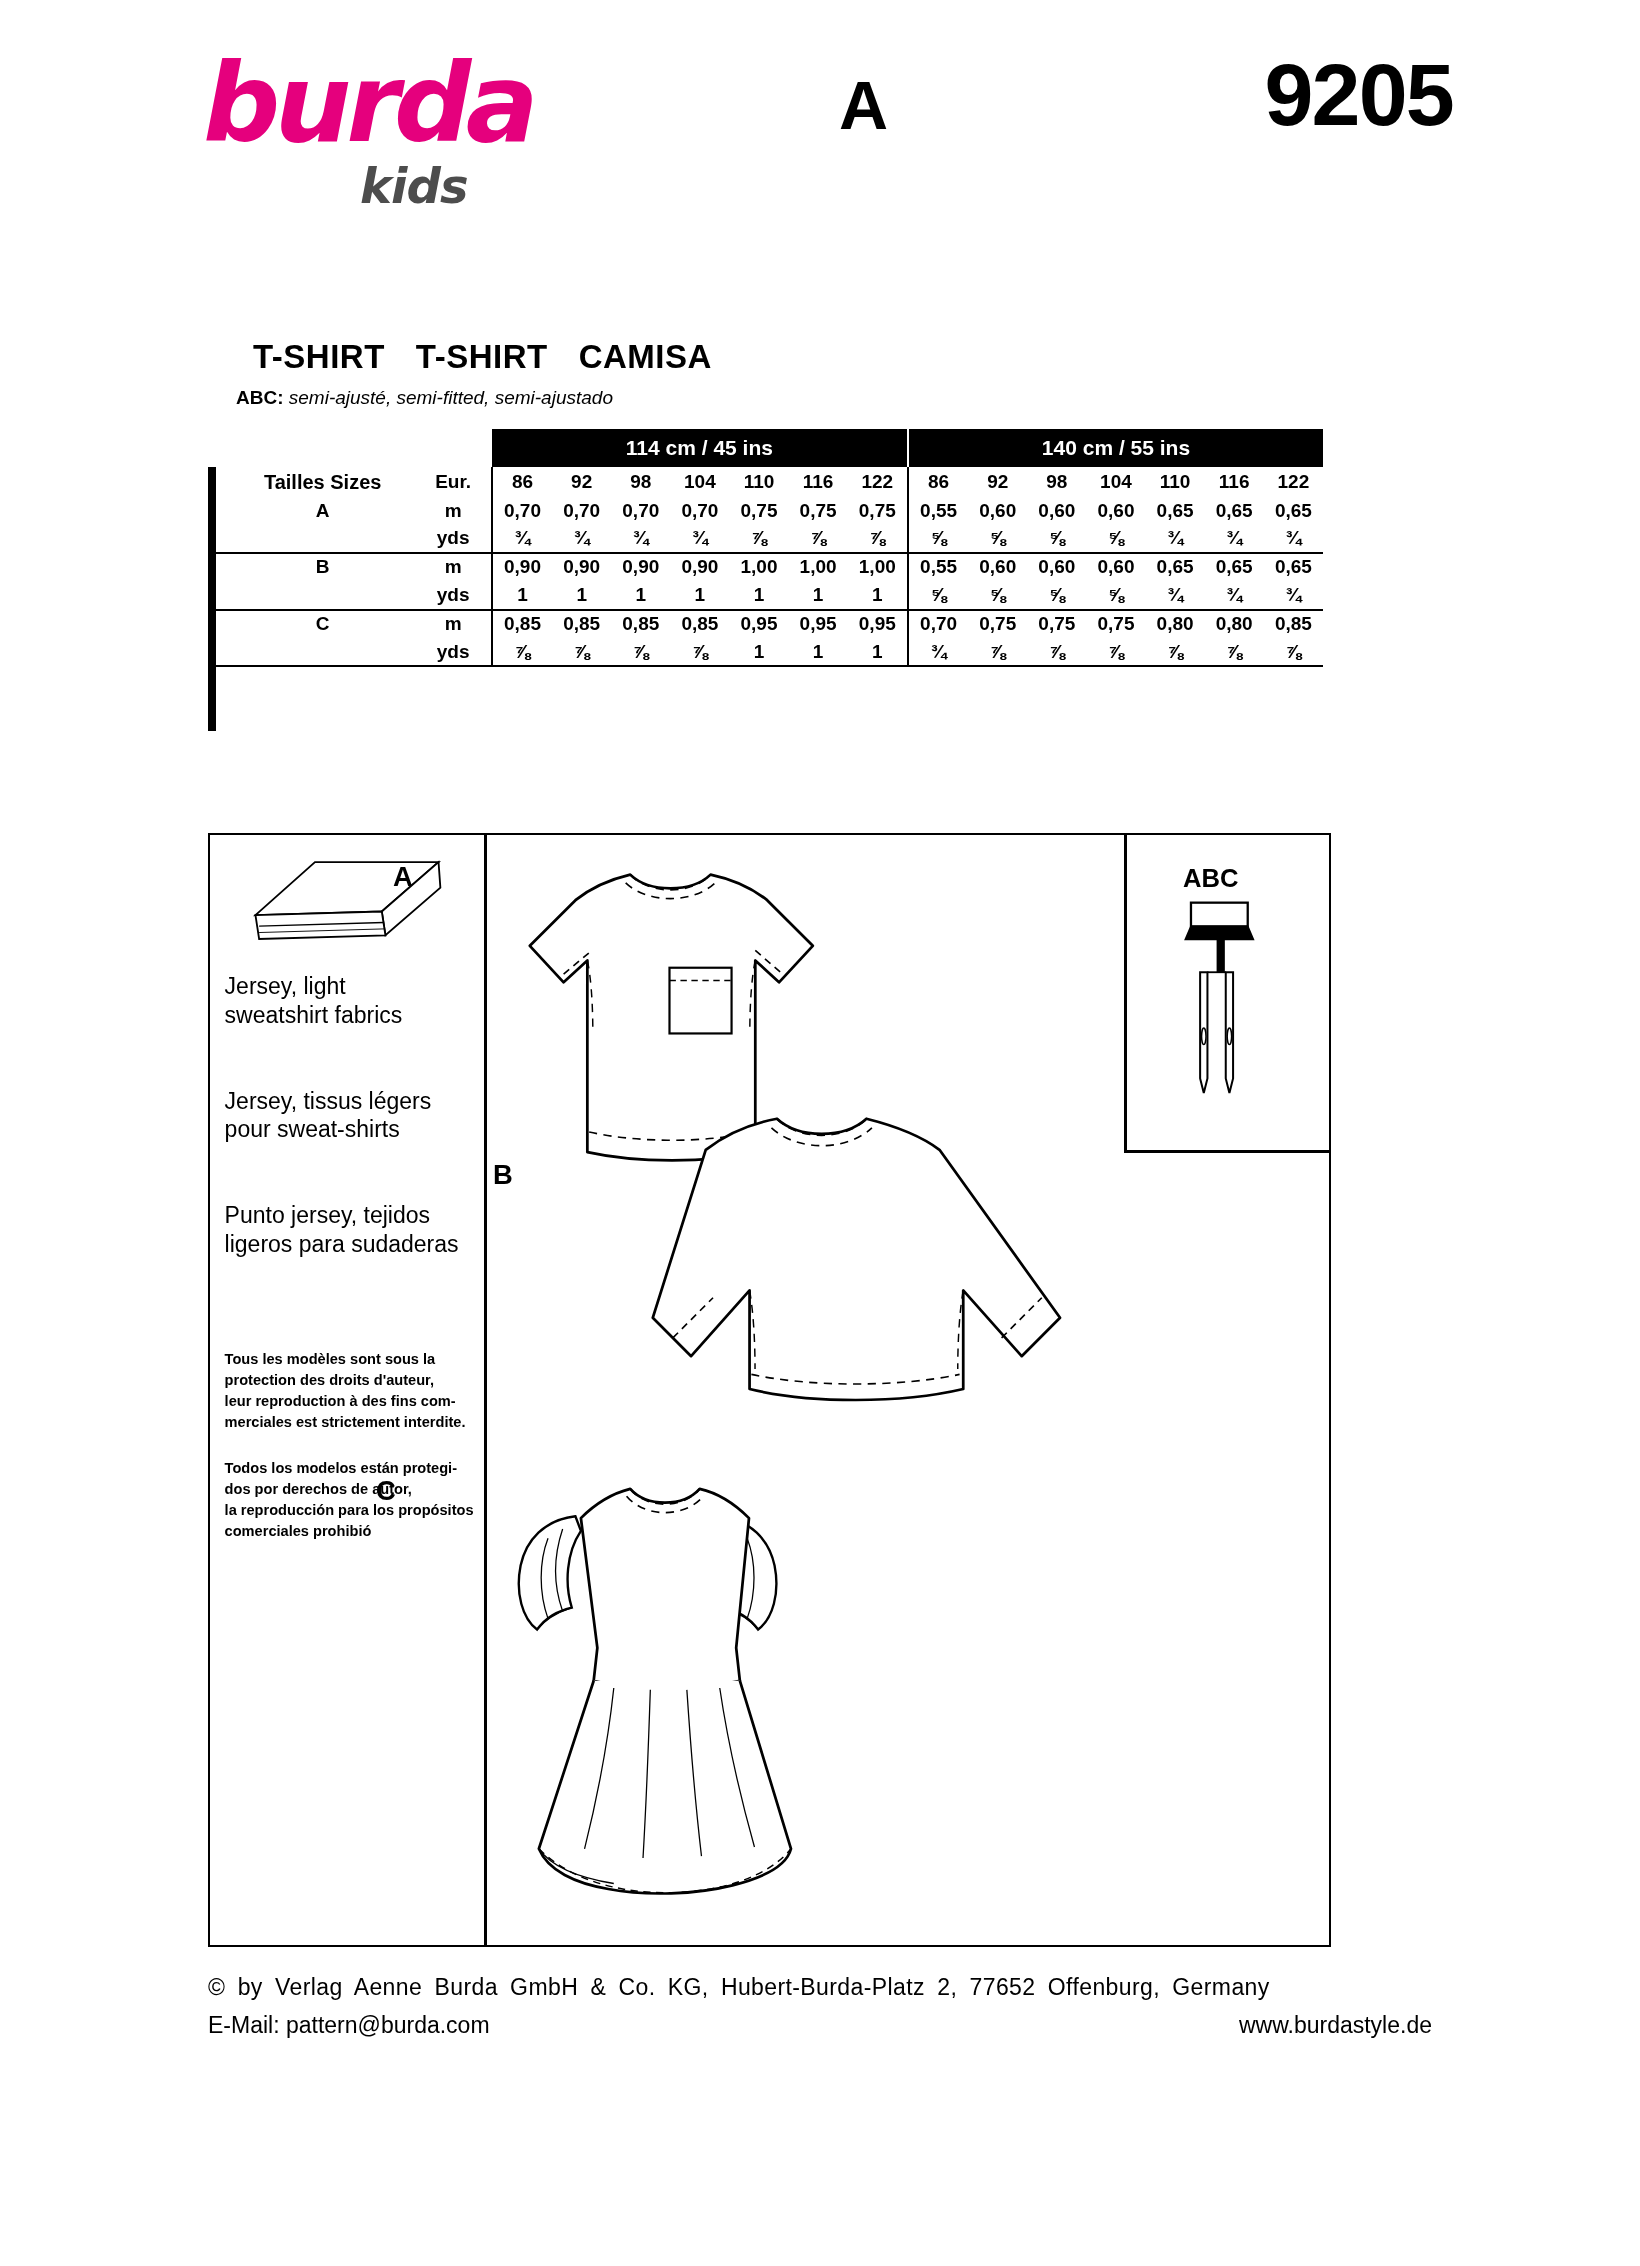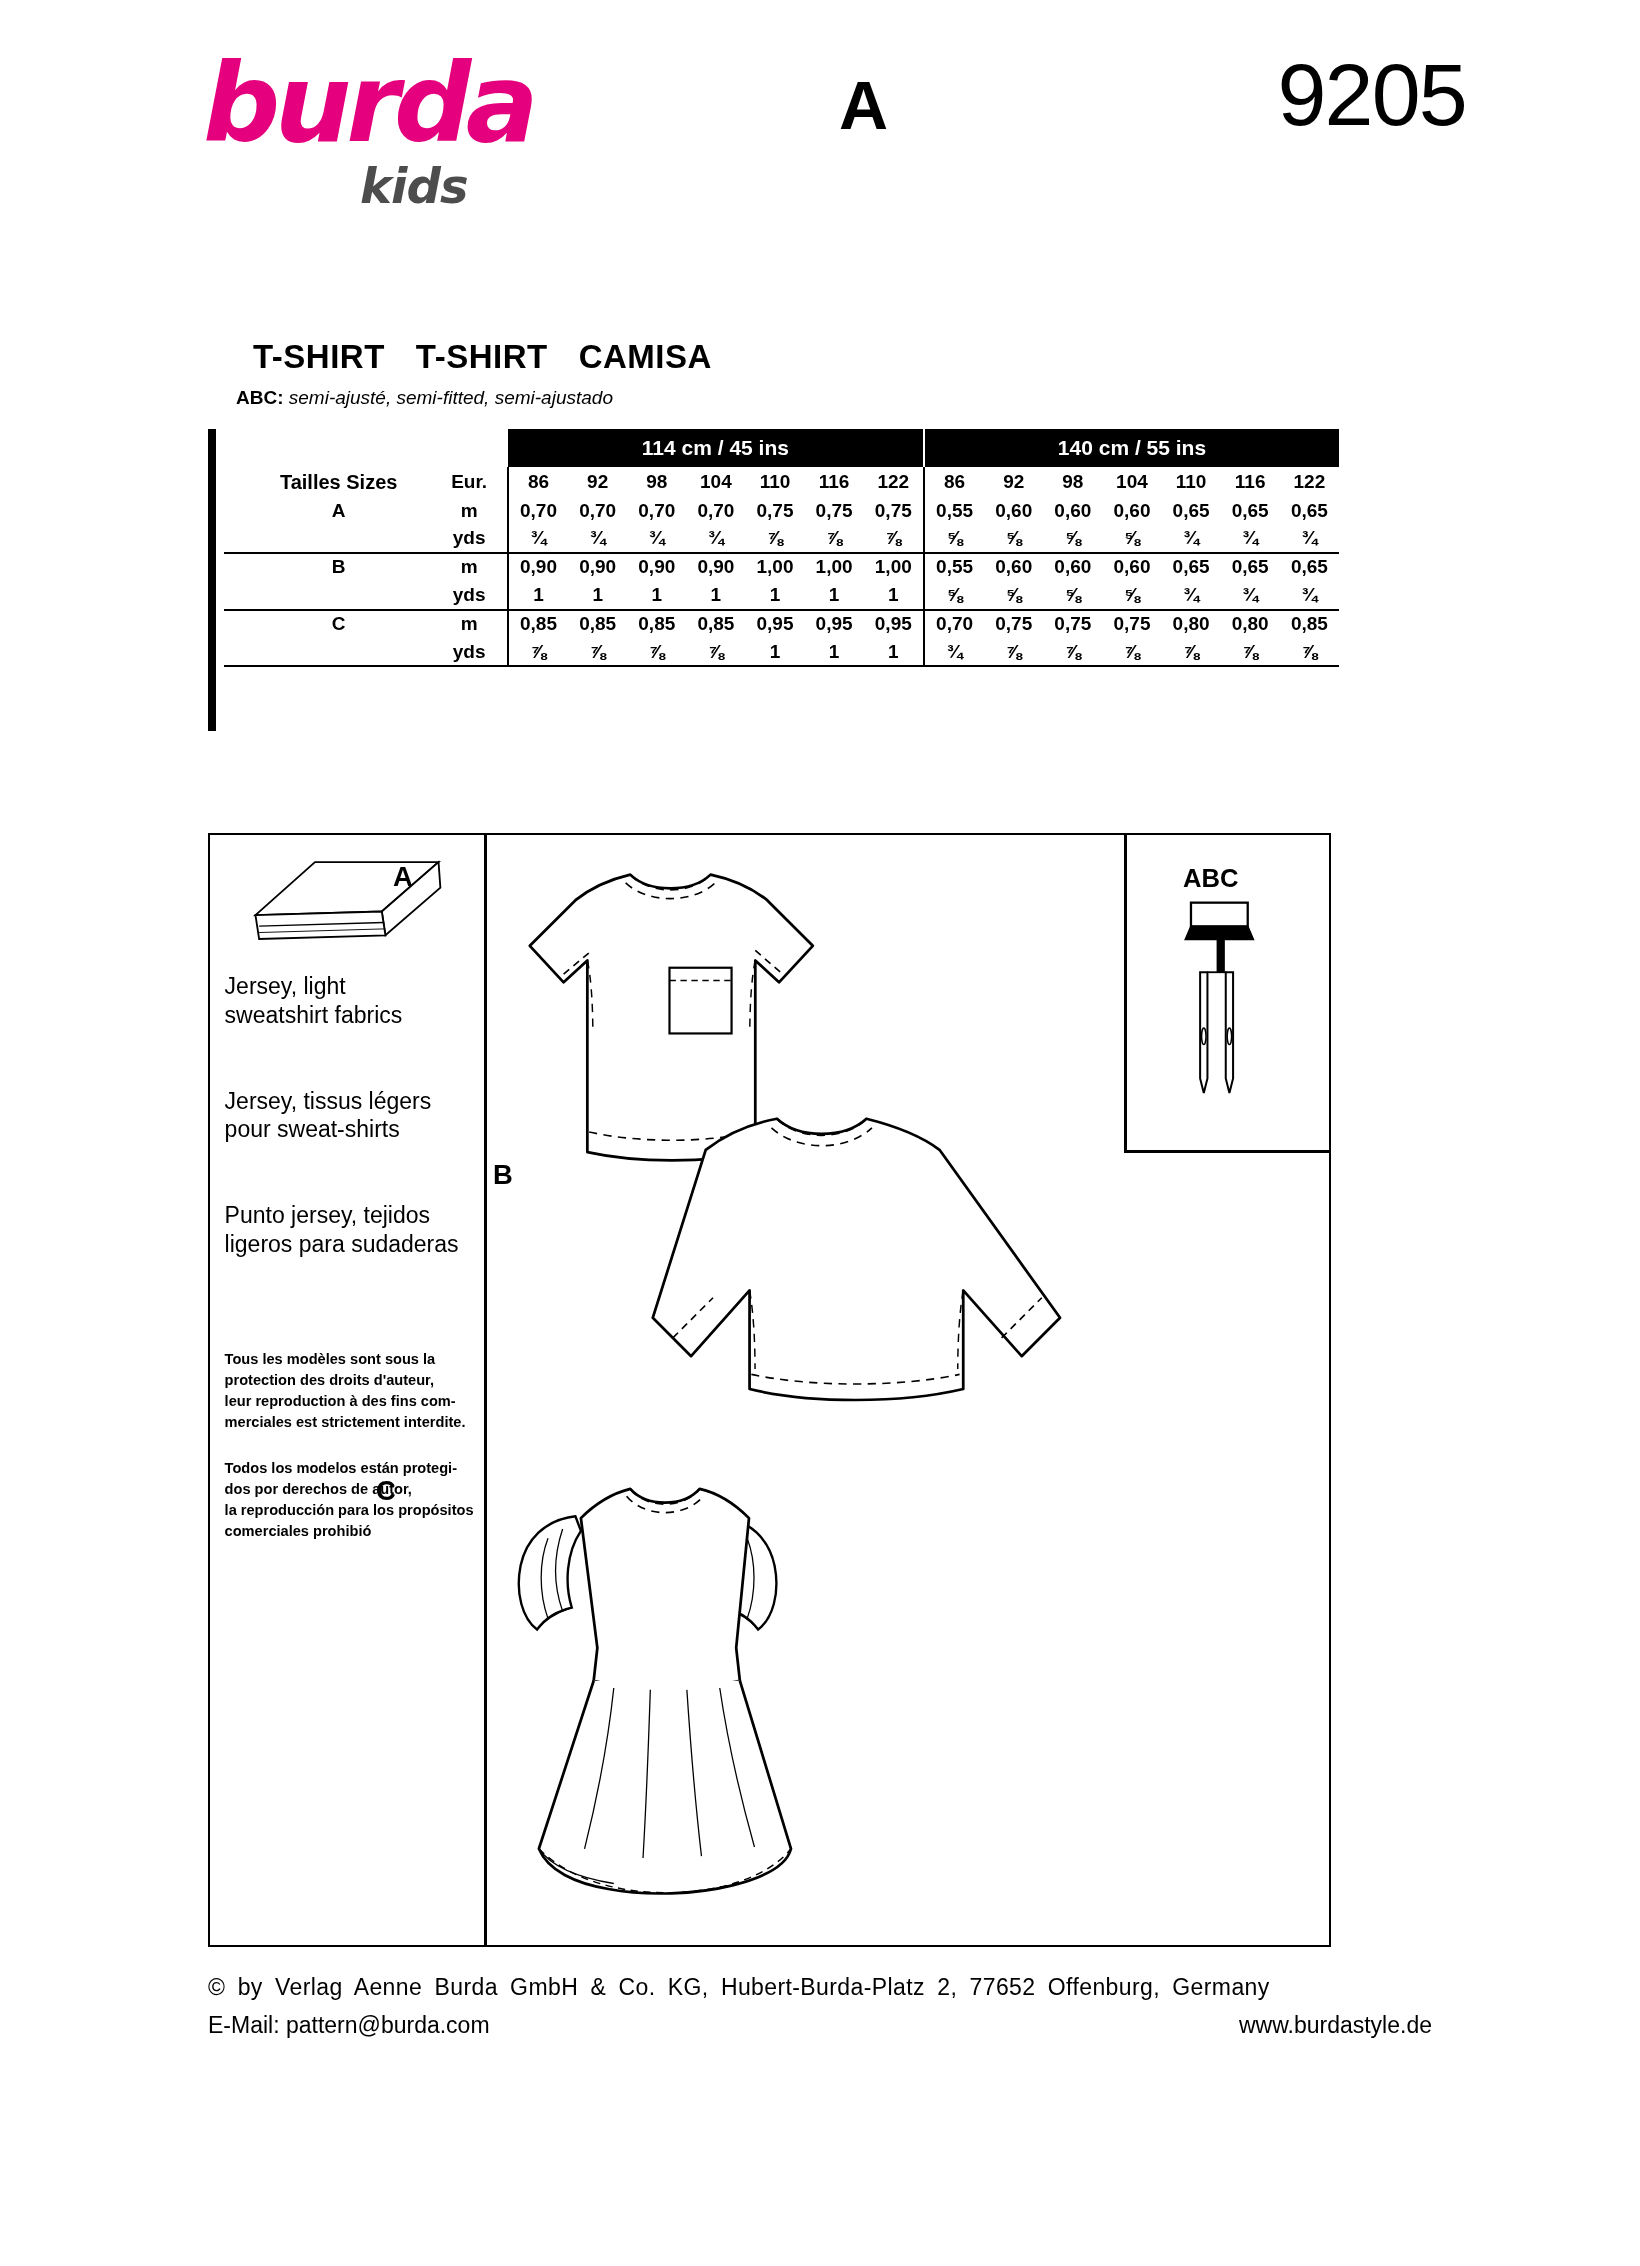--- a/index.html
+++ b/index.html
@@ -6,31 +6,31 @@
   body{width:1640px;height:2266px;font-family:"Liberation Sans",sans-serif;color:#000;position:relative;overflow:hidden;}
 
   .page{position:absolute;left:0;top:0;width:1640px;height:2266px;}
 
   
   .brand{position:absolute;left:203px;top:50px;width:393px;height:160px;}
   .brand-burda{font-family:"DejaVu Sans",sans-serif;font-weight:bold;font-style:italic;font-size:108px;color:#E5007D;letter-spacing:-5.5px;line-height:1;position:absolute;left:0;top:0;}
   .brand-kids{position:absolute;left:157px;top:108px;font-family:"DejaVu Sans",sans-serif;font-weight:bold;font-style:italic;font-size:48px;color:#4d4d4d;letter-spacing:-0.9px;}
 
   .view-letter{position:absolute;left:839px;top:66px;font-family:"Liberation Sans",sans-serif;font-weight:bold;font-size:68px;}
-  .pattern-number{position:absolute;right:174px;top:44px;font-family:"Liberation Sans",sans-serif;font-weight:normal;font-size:88px;letter-spacing:-1.8px;}
+  .pattern-number{position:absolute;right:187px;top:44px;font-family:"Liberation Sans",sans-serif;font-weight:bold;font-size:88px;letter-spacing:-1.8px;}
 
   
   .title-main{position:absolute;left:236px;top:338px;font-weight:bold;font-size:33px;letter-spacing:0.5px;margin-left:17px;}
   .title-main span{margin-right:31px;}
   .title-sub{position:absolute;left:236px;top:387px;font-size:19px;}
   .title-sub b{font-weight:bold;}
   .title-sub i{font-style:italic;}
 
   
-  .tbl-wrap{position:absolute;left:224px;top:429px;width:1115px;}
+  .tbl-wrap{position:absolute;left:208px;top:429px;width:1115px;}
   table.yard{border-collapse:collapse;width:1115px;font-size:19px;font-weight:bold;}
   table.yard td,table.yard th{padding:0;text-align:center;font-weight:bold;}
   .hdr-row td{background:#000;color:#fff;height:38px;font-size:21px;}
   .lbl-col{width:174px;text-align:left;padding-left:12.8px !important;}
   .unit-col{width:48px;text-align:right;padding-right:9.1px !important;}
   .sz{width:51px;}
   .thickline td{border-bottom:2.7px solid #000;}
   .vline{border-left:2.7px solid #000;}
   .leftbar{position:absolute;left:208px;top:429px;width:8.2px;height:302px;background:#000;}
   td.ht{height:30px;}

